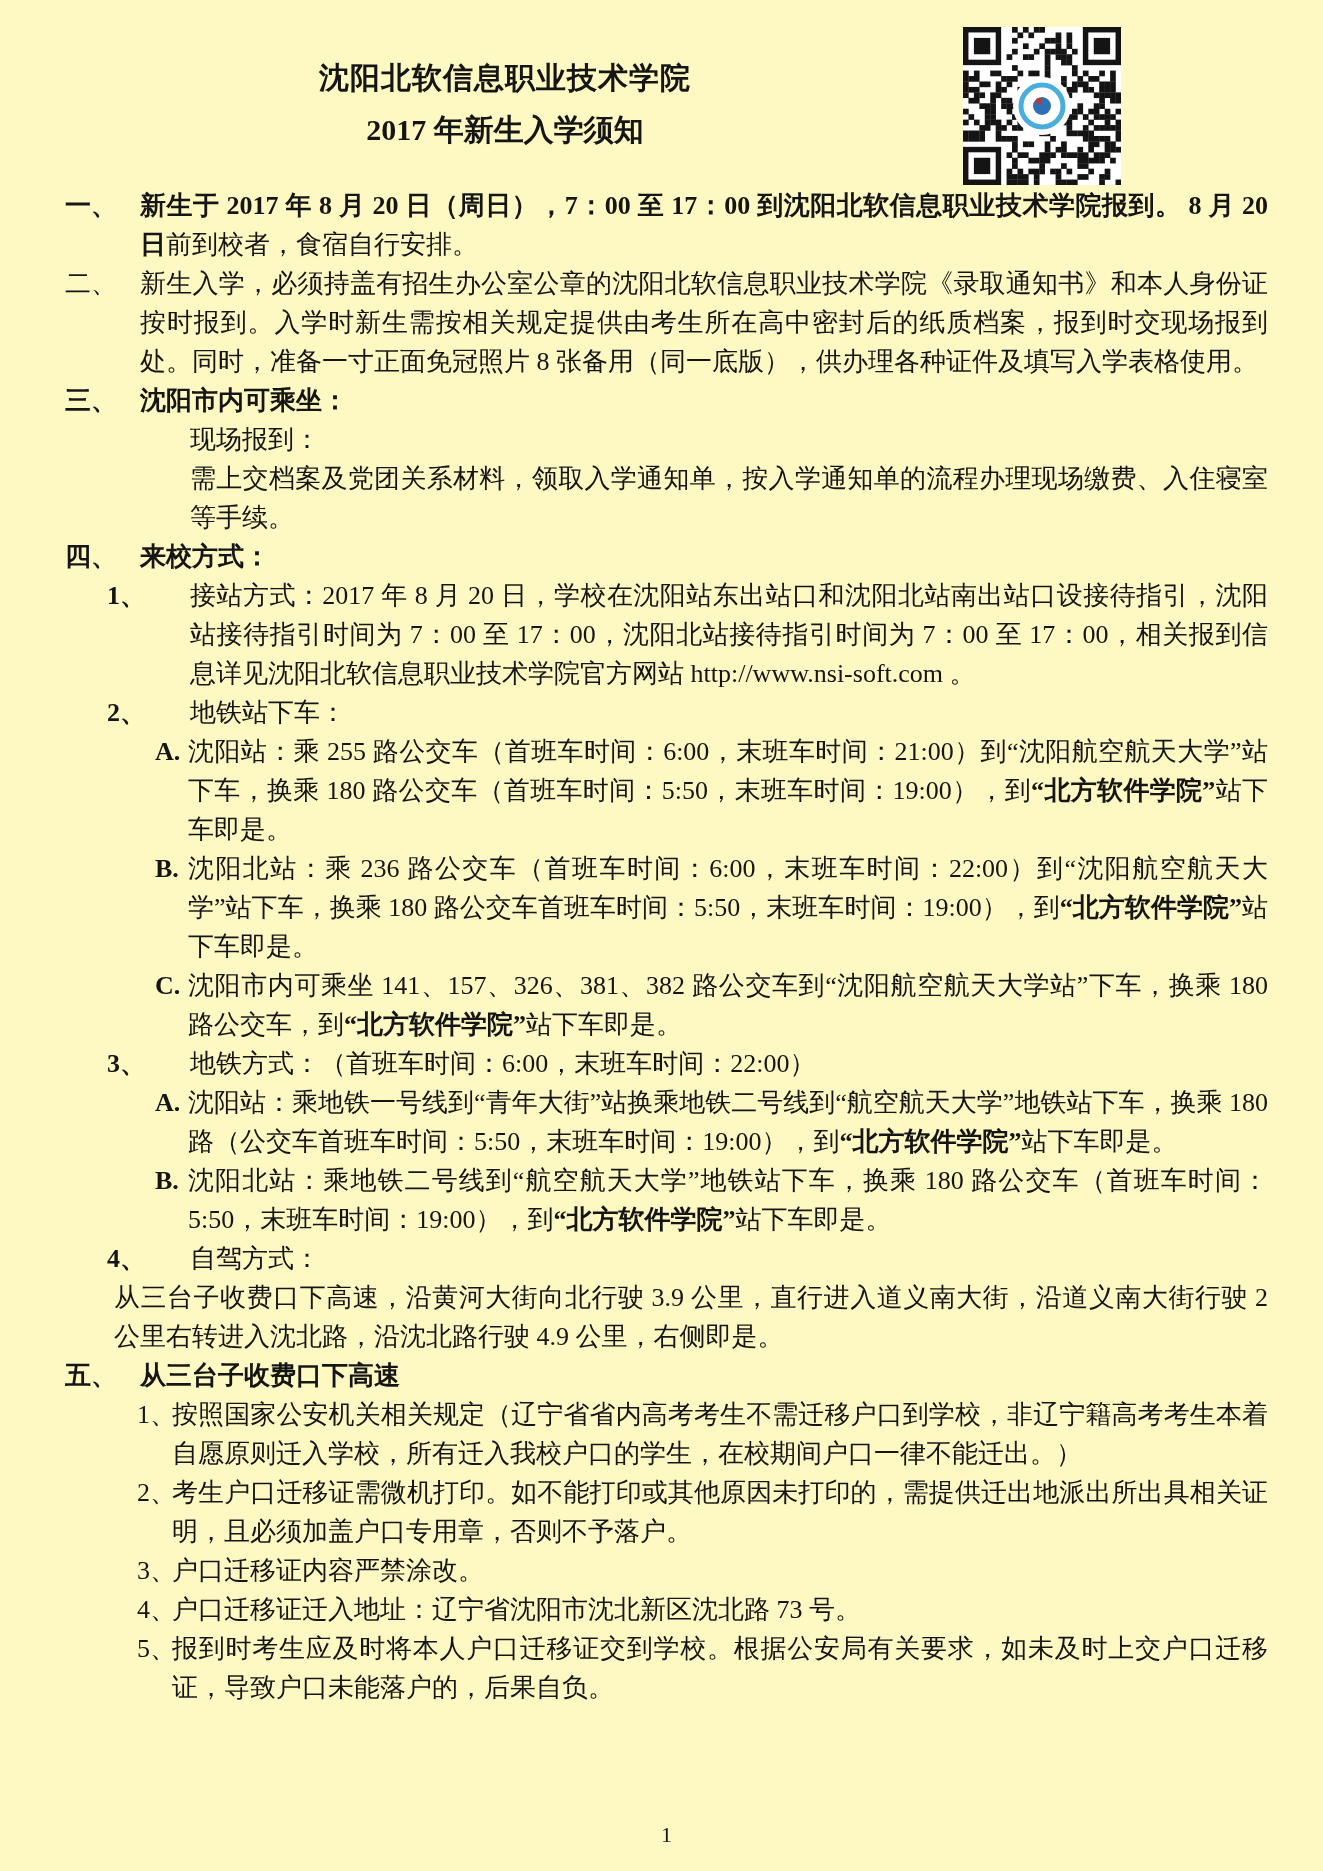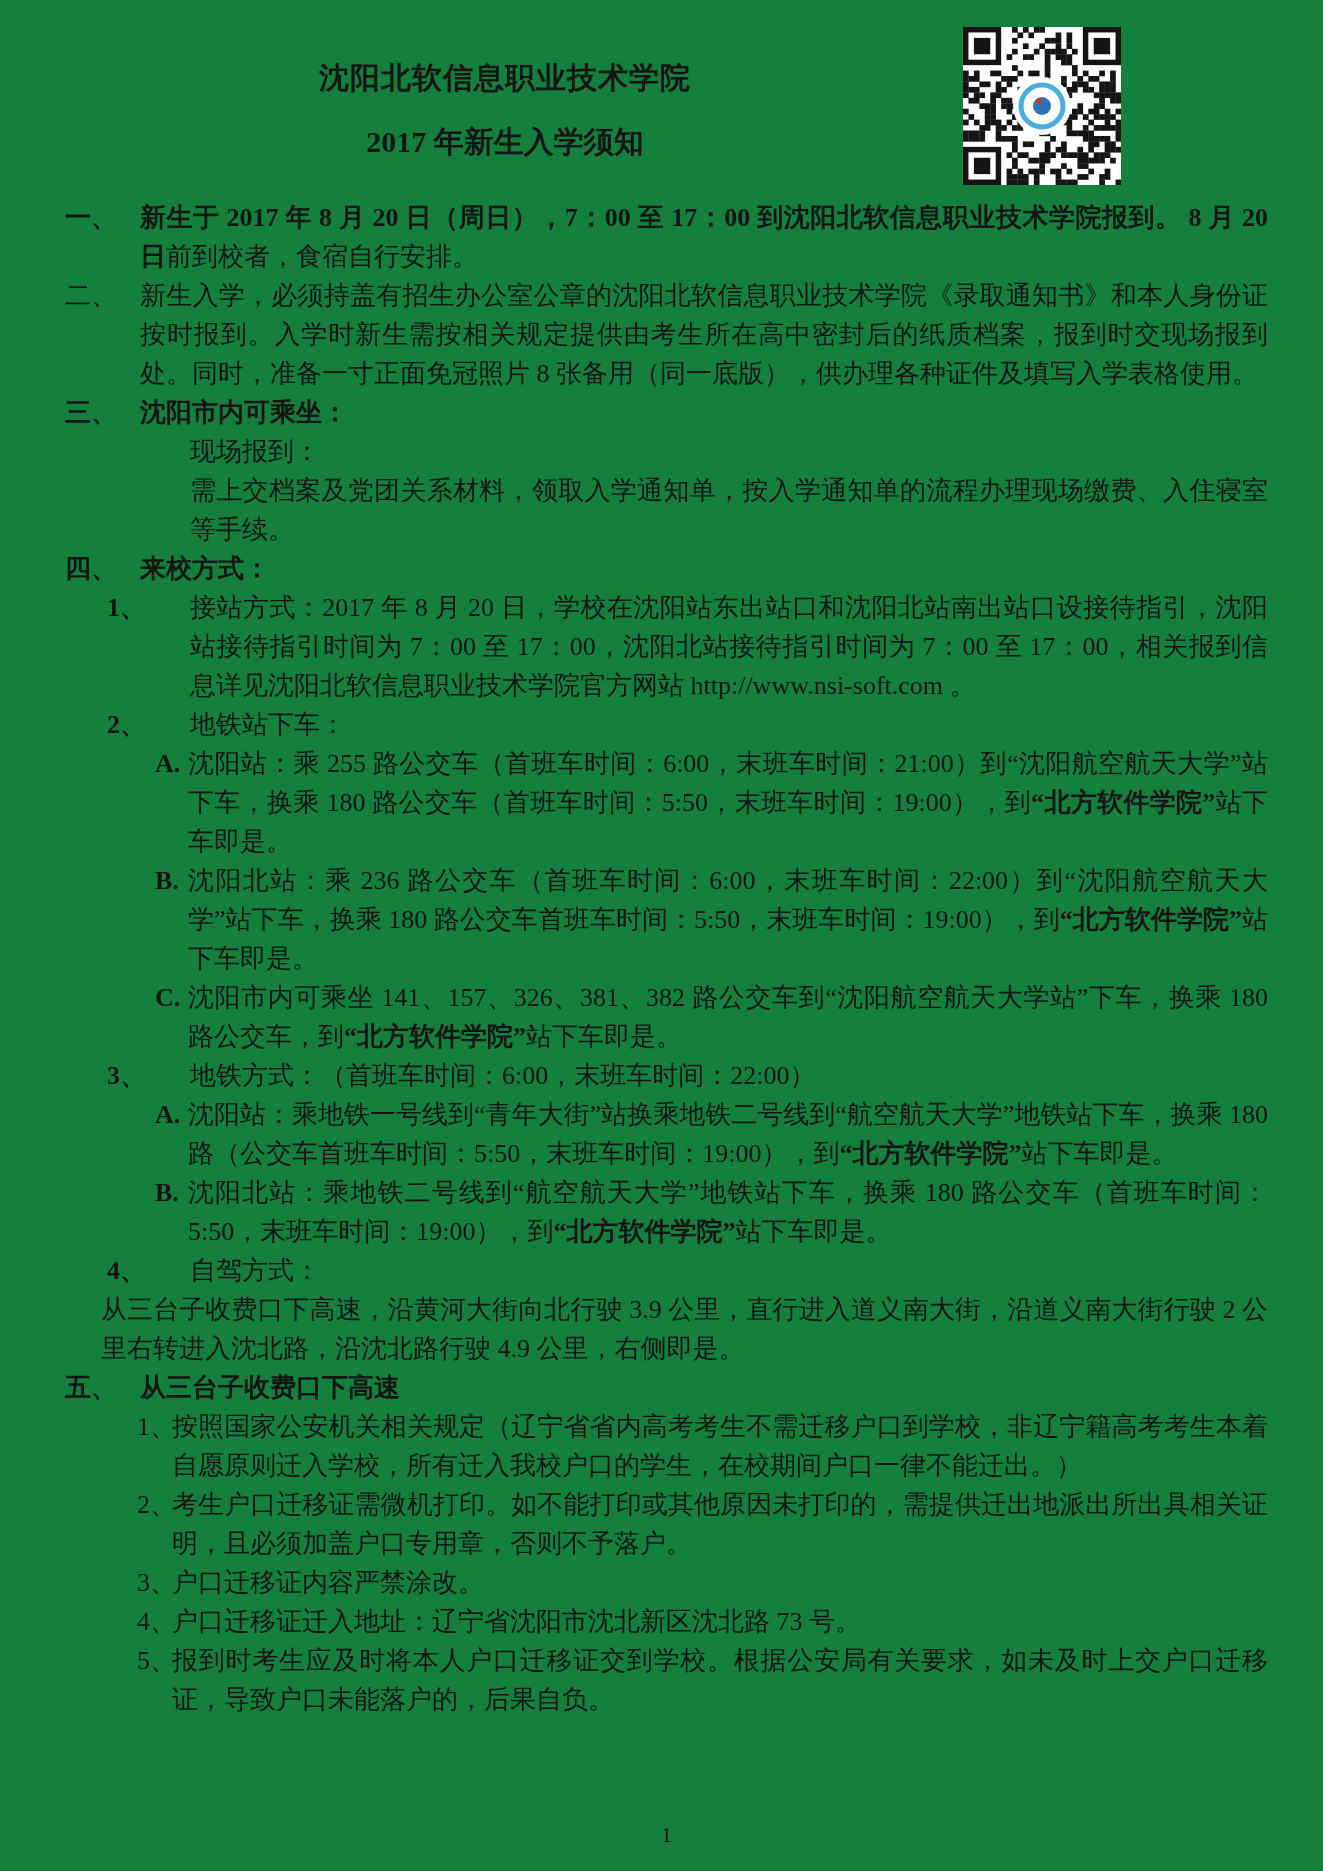--- a/index.html
+++ b/index.html
@@ -1,38 +1,38 @@
 <!DOCTYPE html>
 <html><head>
 <meta charset="utf-8">
 <style>
   html,body{margin:0;padding:0;background:#ffffff;}
   .page{
     position:relative;
     width:1323px;height:1871px;
-    background:#15803d;
+    background:#fef9c3;
     overflow:hidden;
     font-family:"Liberation Serif","DejaVu Serif",serif;
     color:#151515;
   }
   .header{width:1010px;text-align:center;padding-top:58px;}
   .title{font-size:30px;font-weight:bold;line-height:40px;letter-spacing:1px;}
-  .subtitle{font-size:30px;font-weight:bold;line-height:40px;margin-top:24px;}
+  .subtitle{font-size:30px;font-weight:bold;line-height:40px;margin-top:12px;}
   .qr{position:absolute;top:27px;left:963px;width:158px;height:158px;}
   .doc-body{padding:0 55px 0 65px;margin-top:36px;font-size:26px;line-height:39px;}
   .row{display:flex;align-items:flex-start;}
   .label{flex:none;}
   .bold{font-weight:bold;}
   .text{flex:1;text-align:justify;}
   
   .l1 .label{width:75px;}
   .l2num{margin-left:42px;}  .l2num .label{width:83px;}
   .l2alpha{margin-left:90px;}.l2alpha .label{width:33px;}
   .l2text{margin-left:125px;align-items:flex-end;}
-  .l4body{margin-left:36px;}
+  .l4body{margin-left:49px;}
   .l5num{margin-left:72px;}  .l5num .label{width:35px;}
   .page-number{
     position:absolute;top:1820px;left:65px;width:1203px;
     text-align:center;font-size:22px;line-height:30px;
   }
 </style>
 </head>
 <body>
 
 <div class="page">

